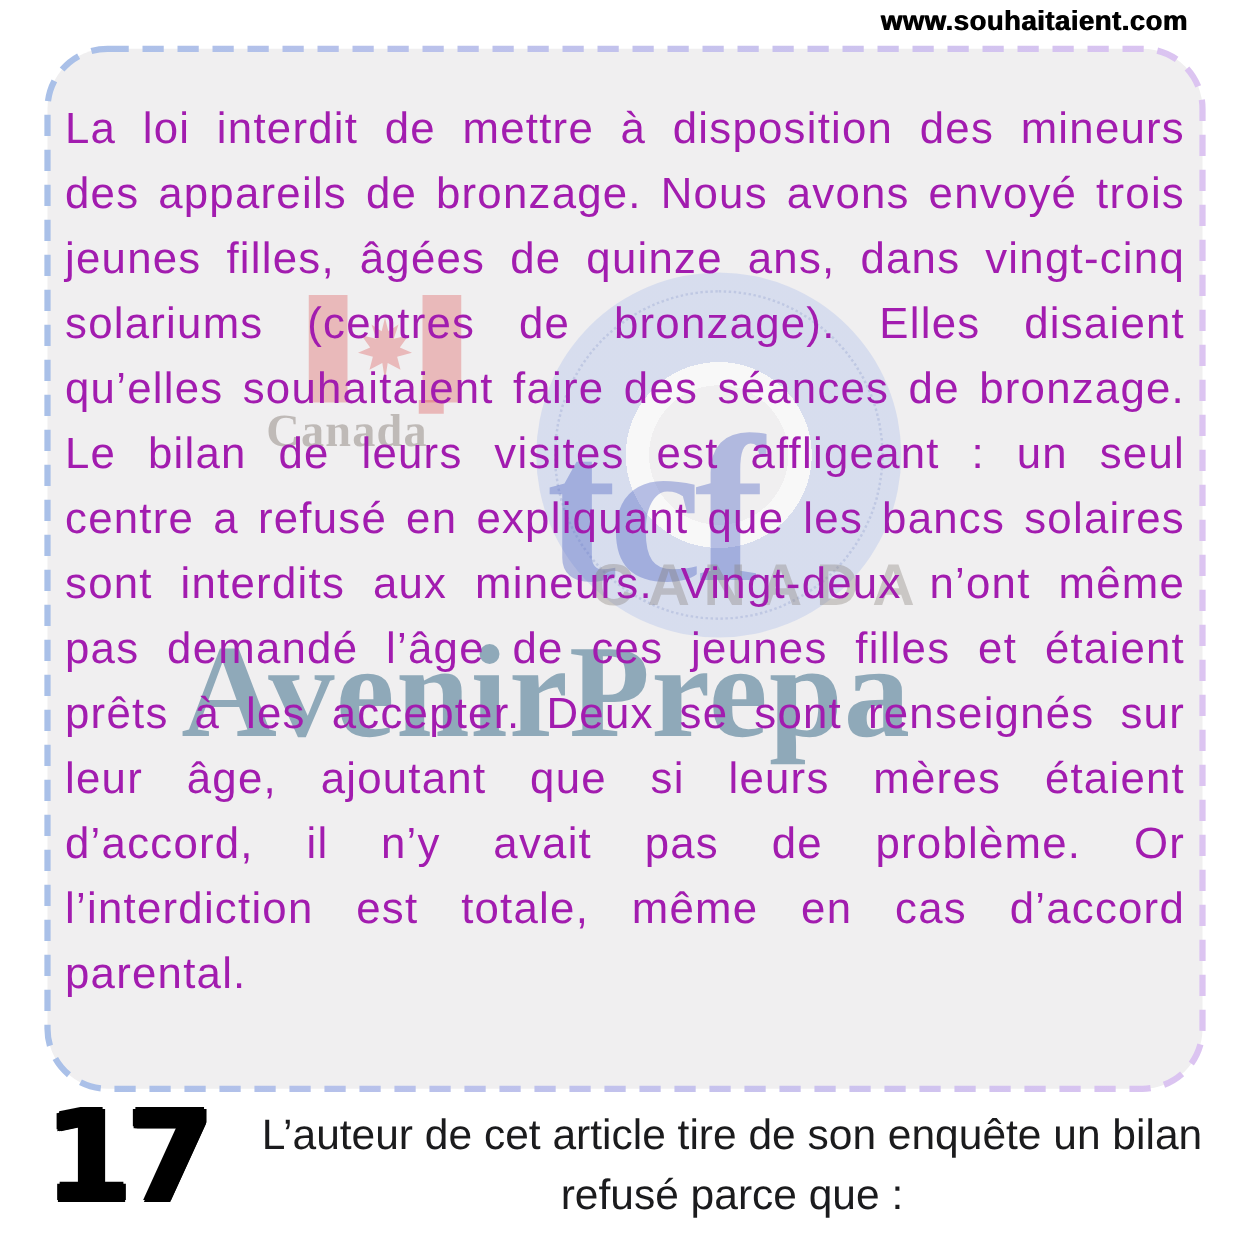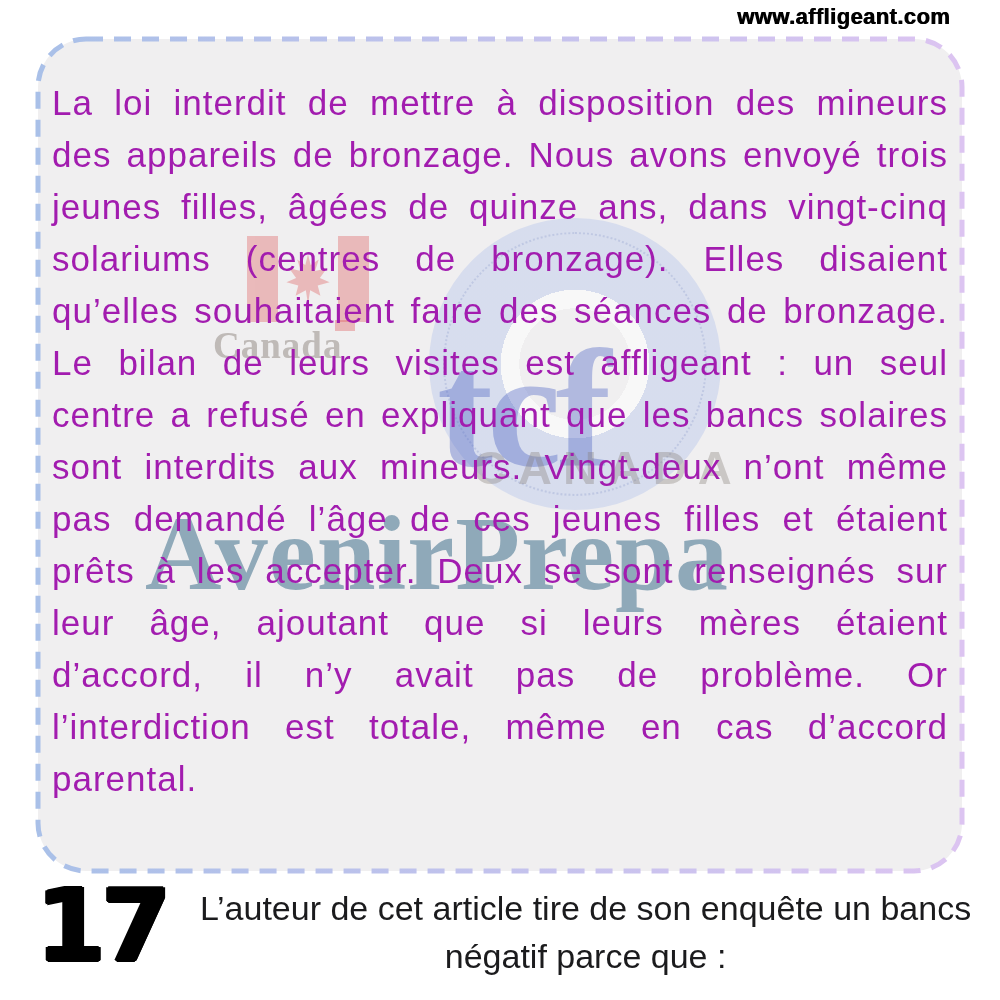--- a/index.html
+++ b/index.html
@@ -84,21 +84,21 @@
   .q-text {
     flex:1; text-align:center;
     font-size:34px; line-height:48px; color:#1b1b1d; padding-top:6px;
   }
 </style>
 </head>
 <body>
 
 <div class="page">
 
-  <div class="site-header">www.affligeant.com</div>
+  <div class="site-header">www.souhaitaient.com</div>
 
   <div class="panel">
 
     <svg class="panel-border" viewBox="0 0 930 838" xmlns="http://www.w3.org/2000/svg">
       <defs>
         <linearGradient id="borderGrad" x1="0" y1="0" x2="1" y2="0">
           <stop offset="0" stop-color="#a9c0e8"></stop>
           <stop offset="1" stop-color="#dcc4f1"></stop>
         </linearGradient>
       </defs>
@@ -124,16 +124,16 @@
       <div class="wm-tcf-canada">CANADA</div>
 
       <div class="wm-brand">AvenirPrepa</div>
     </div>
 
     <p class="passage">La loi interdit de mettre à disposition des mineurs des appareils de bronzage. Nous avons envoyé trois jeunes filles, âgées de quinze ans, dans vingt-cinq solariums (centres de bronzage). Elles disaient qu’elles souhaitaient faire des séances de bronzage. Le bilan de leurs visites est affligeant : un seul centre a refusé en expliquant que les bancs solaires sont interdits aux mineurs. Vingt-deux n’ont même pas demandé l’âge de ces jeunes filles et étaient prêts à les accepter. Deux se sont renseignés sur leur âge, ajoutant que si leurs mères étaient d’accord, il n’y avait pas de problème. Or l’interdiction est totale, même en cas d’accord parental.</p>
   </div>
 
   <div class="question-row">
     <div class="q-number">17</div>
-    <div class="q-text">L’auteur de cet article tire de son enquête un bancs négatif parce que :</div>
+    <div class="q-text">L’auteur de cet article tire de son enquête un bilan refusé parce que :</div>
   </div>
 
 </div>
 
 </body></html>

